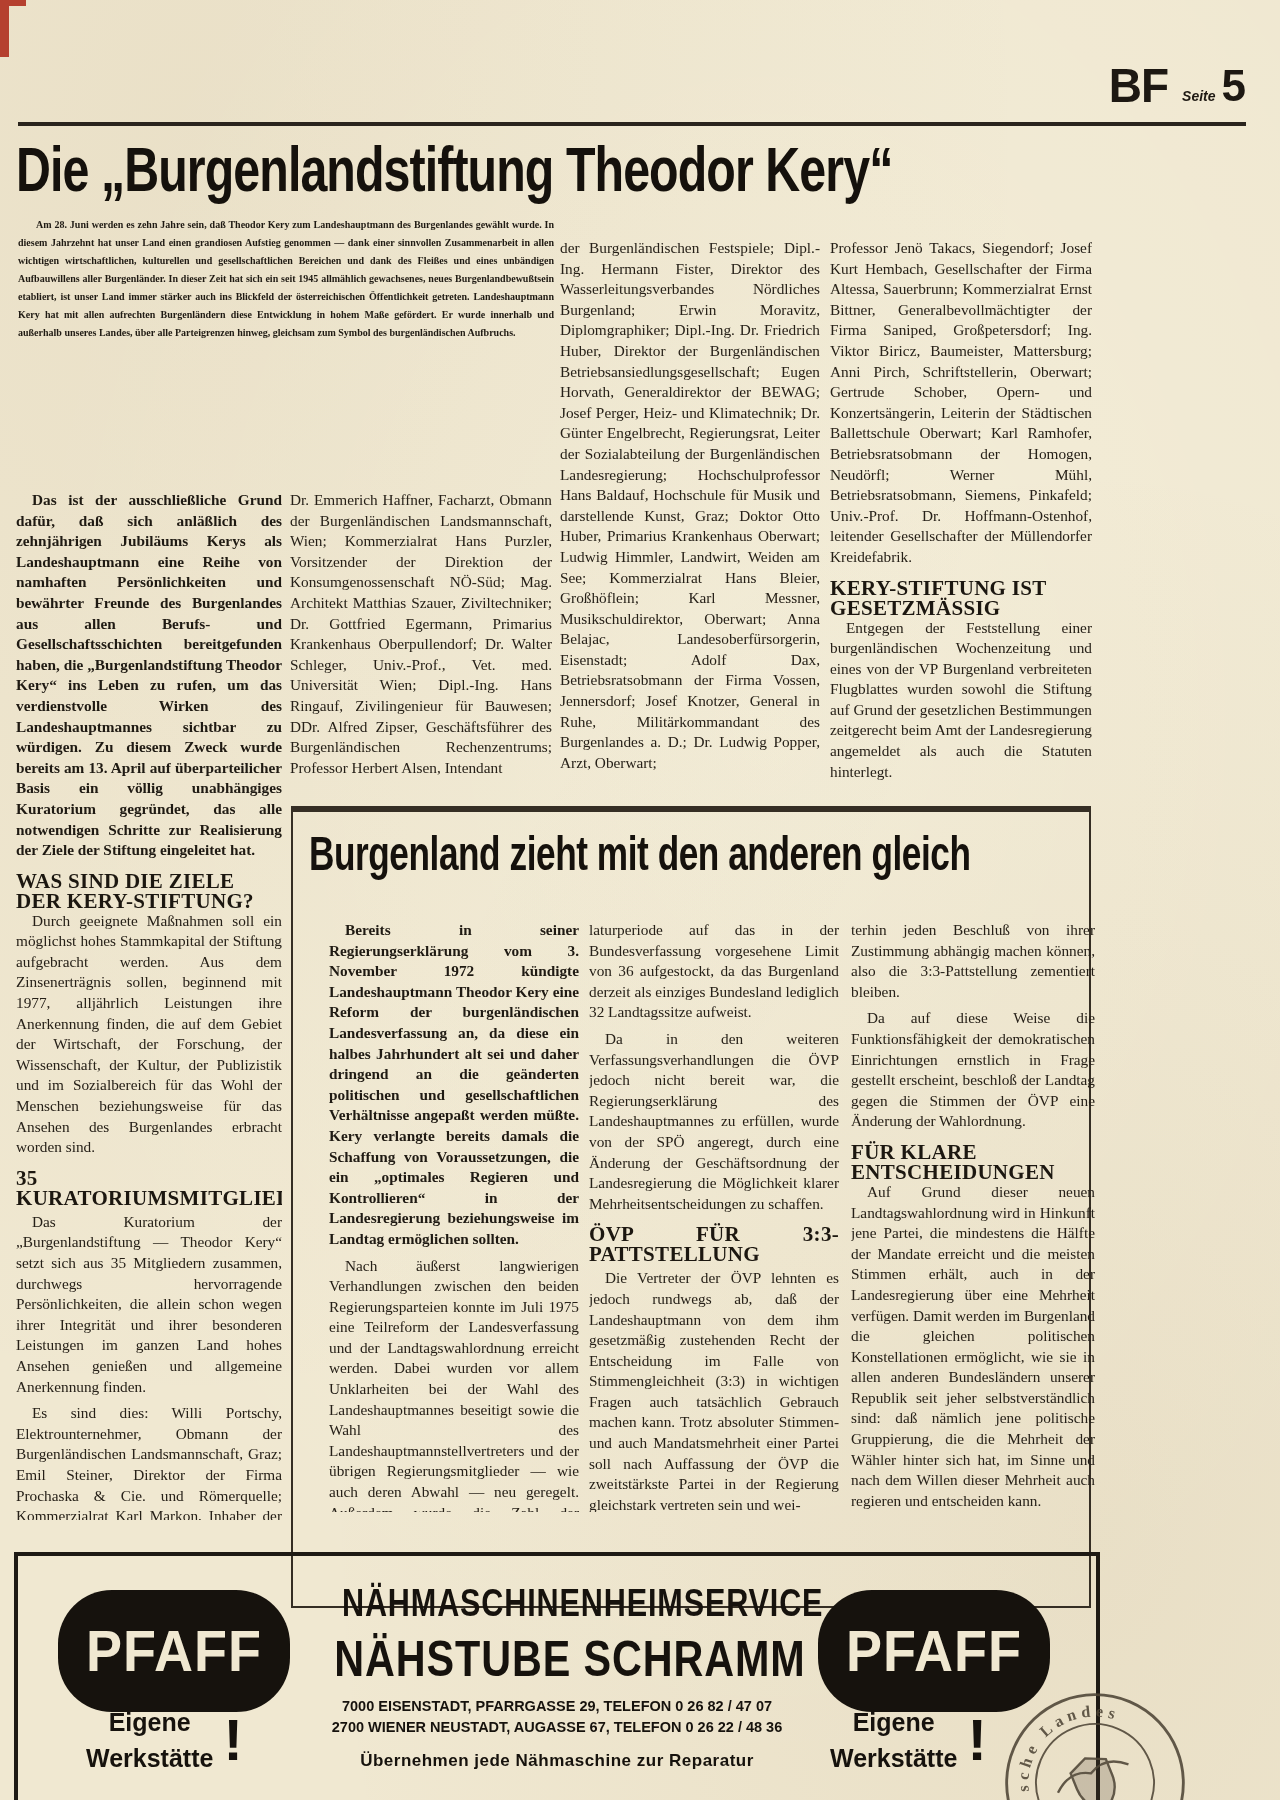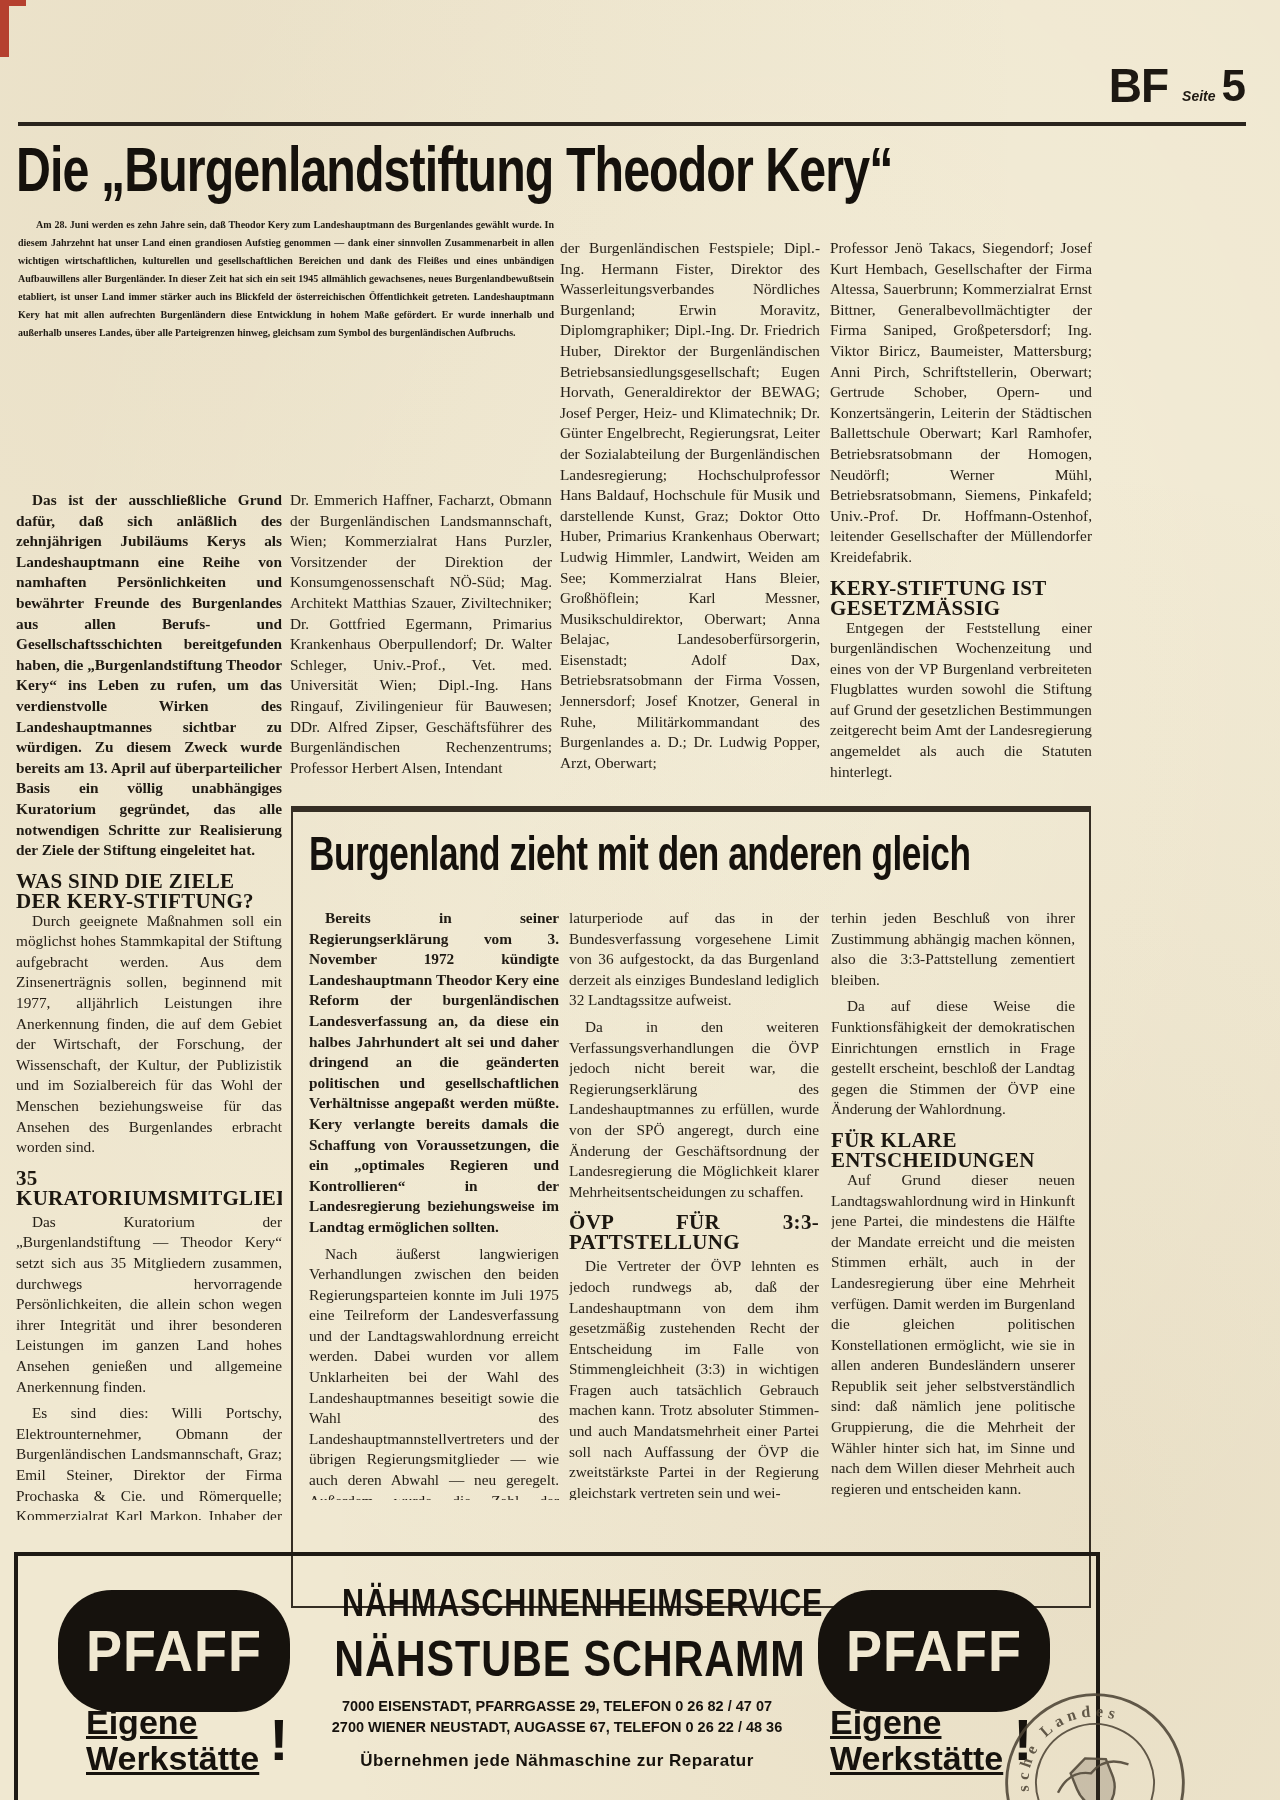--- a/index.html
+++ b/index.html
@@ -50,22 +50,22 @@
   .box{
     position:absolute;left:291px;top:806px;width:800px;height:802px;
     border:2px solid #352e24;border-top-width:6px;box-sizing:border-box;
   }
   .h2{
     position:absolute;left:16px;top:16px;width:840px;
     font-family:"Liberation Sans", sans-serif;font-weight:bold;font-size:40px;
     letter-spacing:-0.5px;color:#15110c;white-space:nowrap;
     transform:scale(0.88,1.18);transform-origin:left top;
   }
-  .bcol{position:absolute;top:96px;font-size:15.3px;line-height:20.6px;text-align:justify;
-    height:592px;overflow:hidden;}
+  .bcol{position:absolute;top:108px;font-size:15.3px;line-height:20.6px;text-align:justify;
+    height:592px;overflow:hidden;margin-left:20px;}
   .bcol p{margin:0 0 6px 0;}
   .bcol p.ind{text-indent:16px;}
   .bcol p.bold{font-weight:bold;color:#1f1a13;}
   .bcol1{left:16px;width:250px;}
   .bcol2{left:276px;width:250px;}
   .bcol3{left:538px;width:244px;}
 
   .ad{
     position:absolute;left:14px;top:1552px;width:1086px;height:260px;
     border:4px solid #1e1a14;box-sizing:border-box;
@@ -77,21 +77,21 @@
   .pfaff span{
     font-family:"Liberation Sans", sans-serif;font-weight:bold;font-size:54px;
     color:#f0e8d1;letter-spacing:1px;transform:scaleY(1.05);
   }
   .pfaff-left{left:40px;top:34px;}
   .pfaff-right{left:800px;top:34px;}
   .workshop{
     position:absolute;display:flex;align-items:center;
     font-family:"Liberation Sans", sans-serif;font-weight:bold;color:#16120d;
   }
-  .workshop .wlines{text-align:left;font-size:34px;line-height:36px;text-decoration:underline;}
+  .workshop .wlines{text-align:center;font-size:25px;line-height:36px;}
   .workshop .bang{font-size:58px;margin-left:10px;line-height:50px;}
   .workshop-left{left:68px;top:148px;}
   .workshop-right{left:812px;top:148px;}
   .ad-center{position:absolute;left:286px;top:24px;width:506px;text-align:center;
     font-family:"Liberation Sans", sans-serif;color:#16120d;}
   .svc1{font-size:36px;font-weight:bold;letter-spacing:1px;transform:scale(0.85,1.1);
     transform-origin:center top;white-space:nowrap;margin:0;}
   .svc2{font-size:47px;font-weight:bold;letter-spacing:1px;transform:scale(0.88,1.08);
     transform-origin:center top;white-space:nowrap;margin:6px 0 0 0;}
   .addr{font-size:14.5px;font-weight:bold;line-height:19px;margin:14px 0 0 0;white-space:nowrap;}

